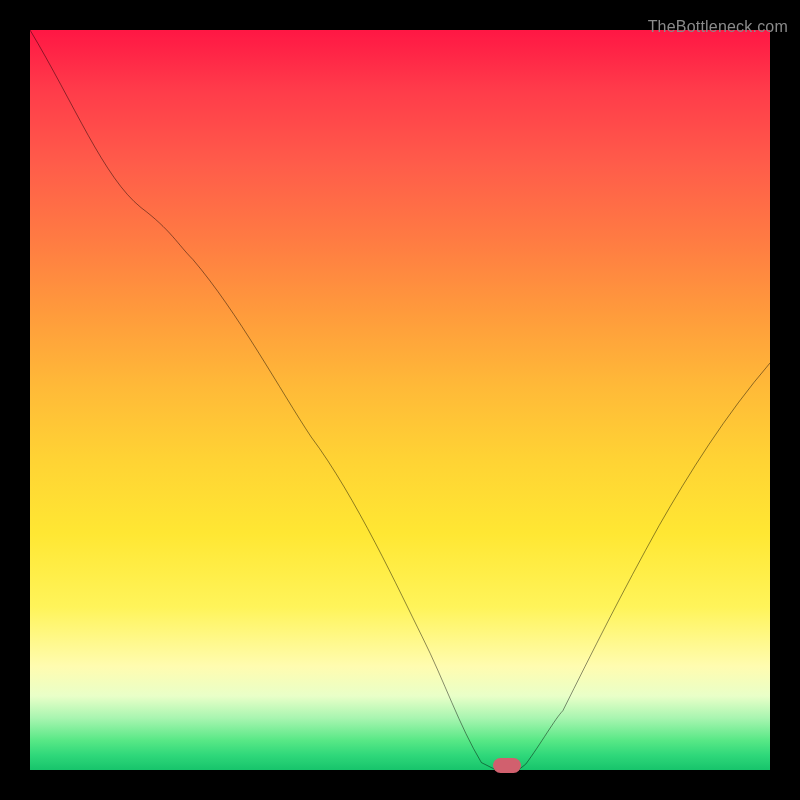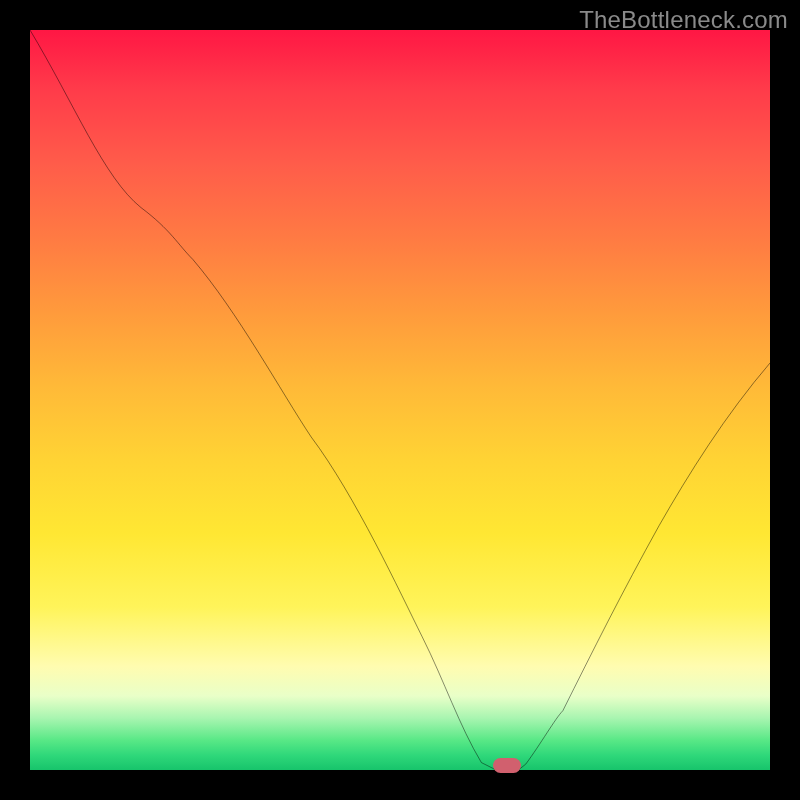--- a/index.html
+++ b/index.html
@@ -38,24 +38,24 @@
       #fffcb0 86%,
       #e9ffc8 90%,
       #a8f5b0 93%,
       #58e886 96%,
       #2fd87a 98%,
       #17c46b 100%
     );
   }
   .watermark {
     position: absolute;
-    top: 6px;
+    top: 18px;
     right: 12px;
     color: #8a8a8a;
-    font-size: 24px;
+    font-size: 16px;
     font-weight: 500;
     letter-spacing: 0.2px;
   }
   svg.curve {
     position: absolute;
     left: 0;
     top: 0;
     width: 740px;
     height: 740px;
   }

